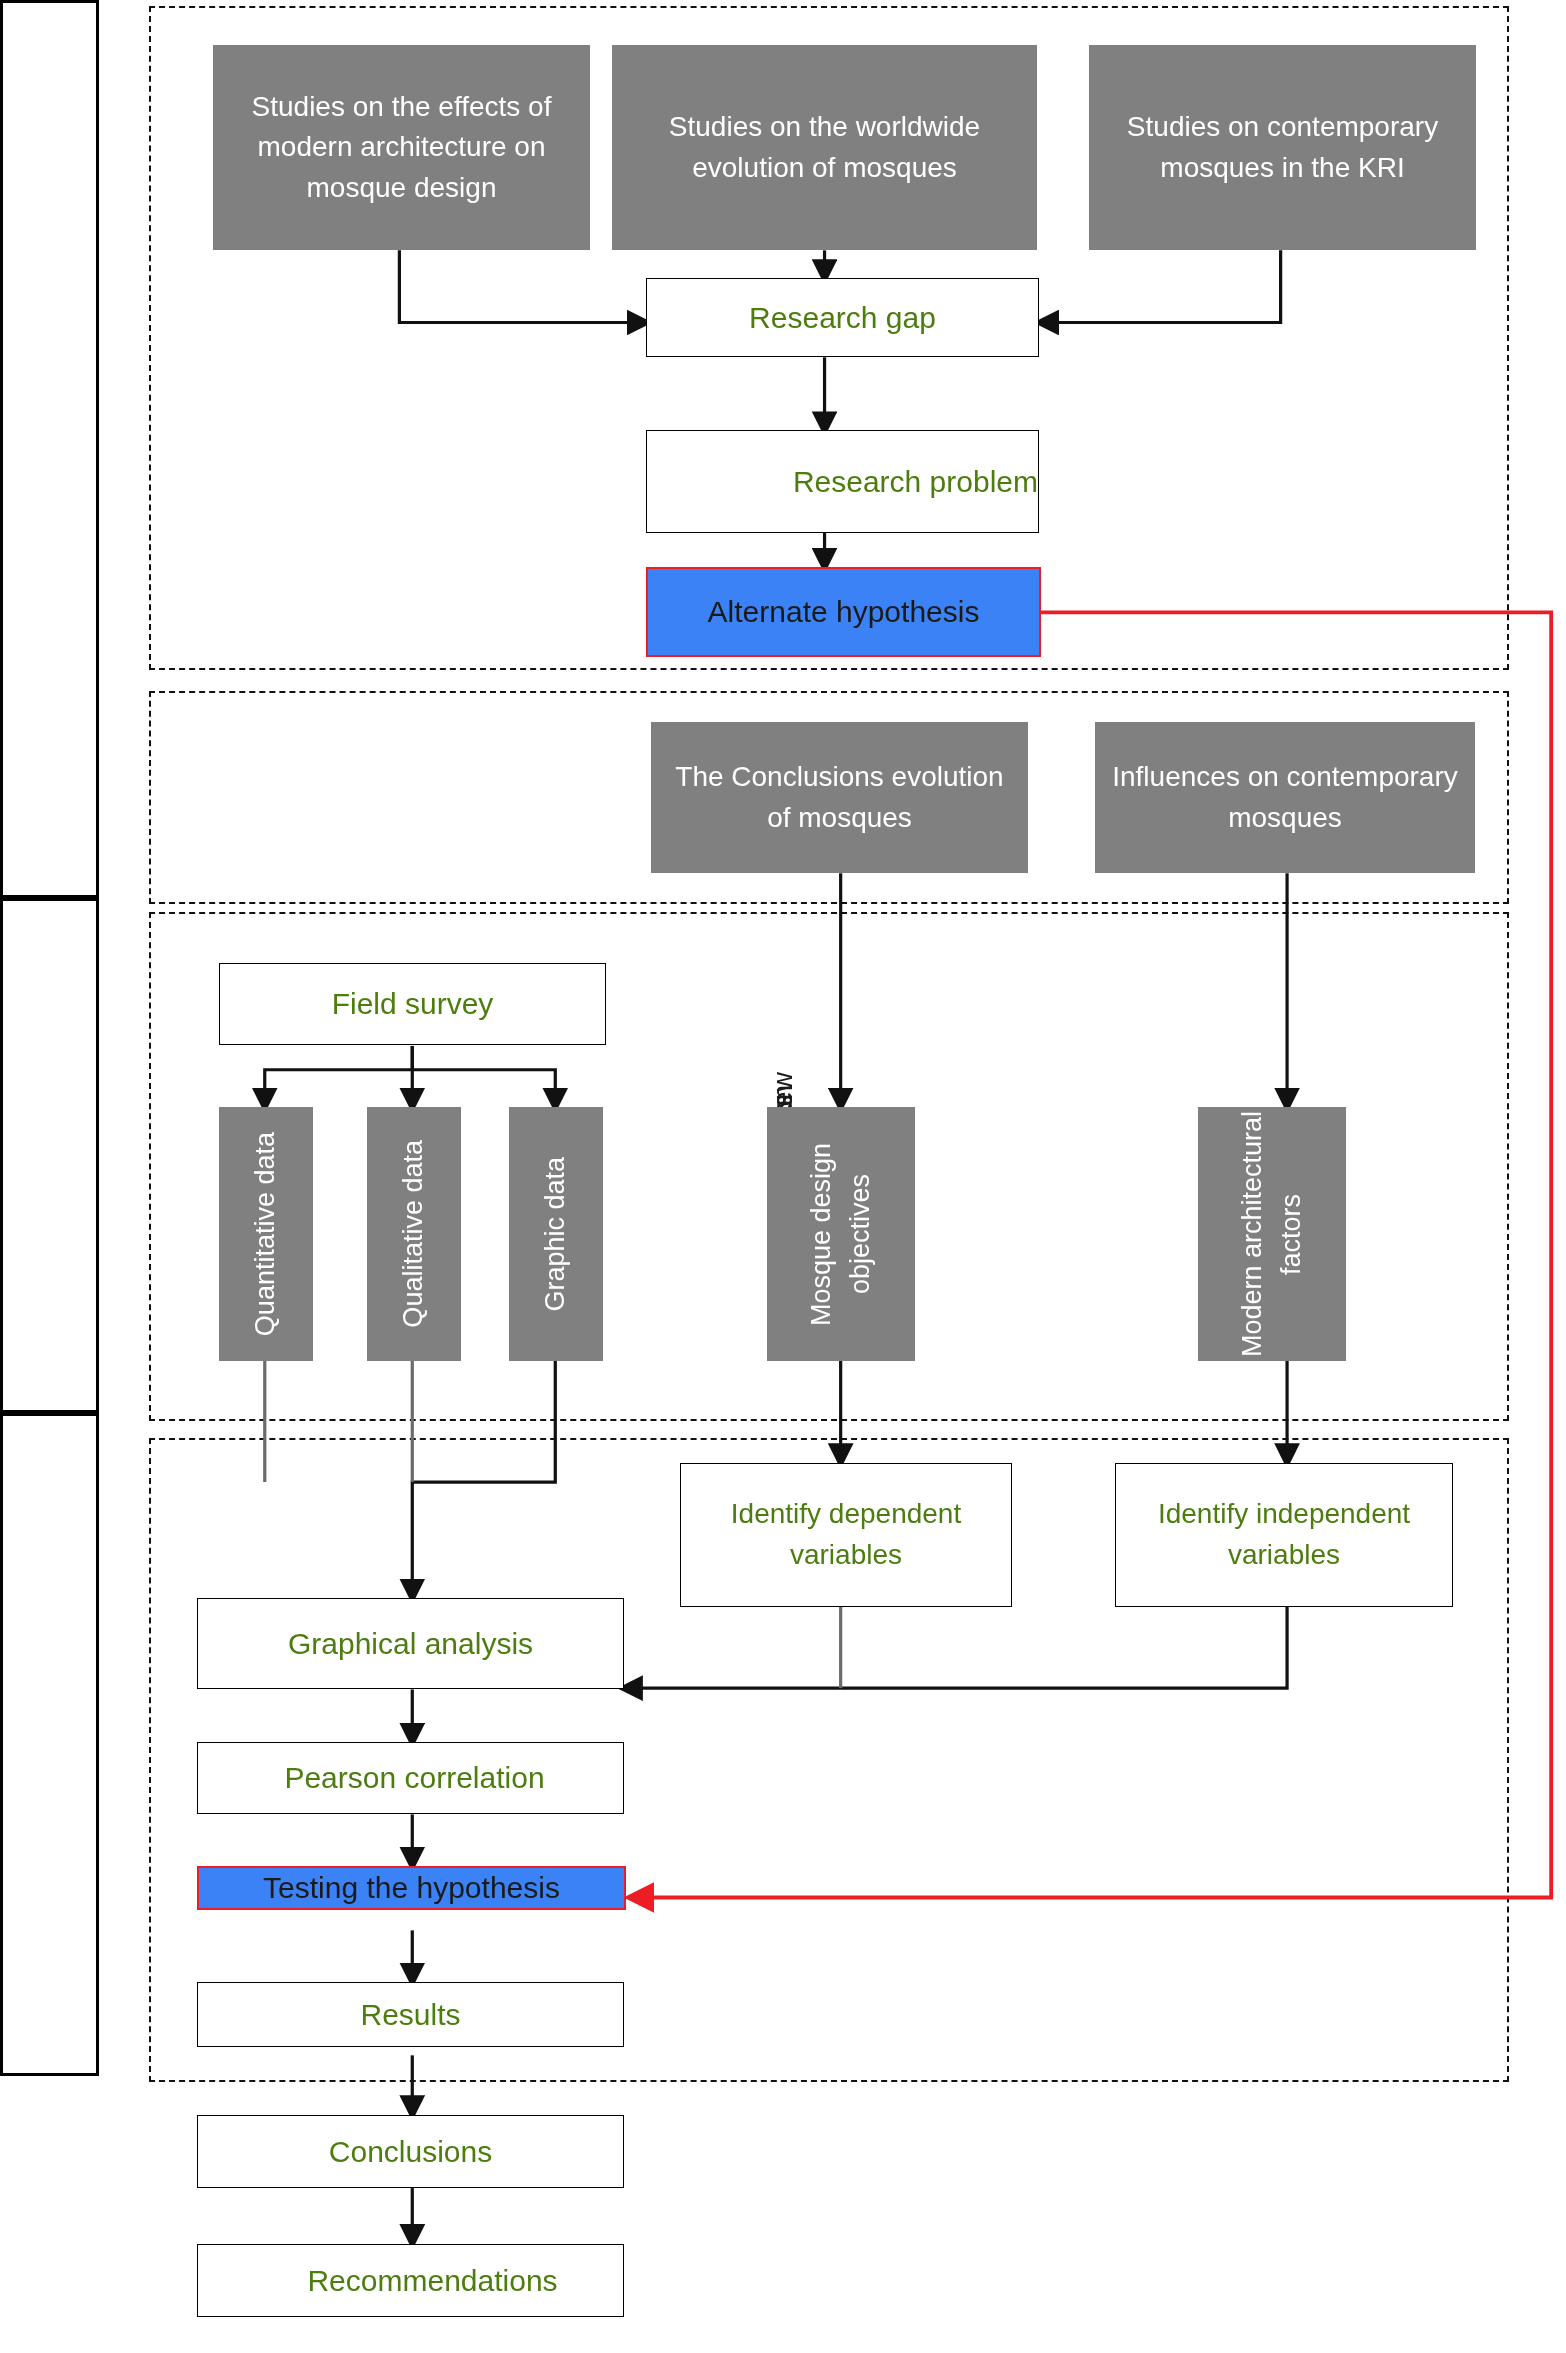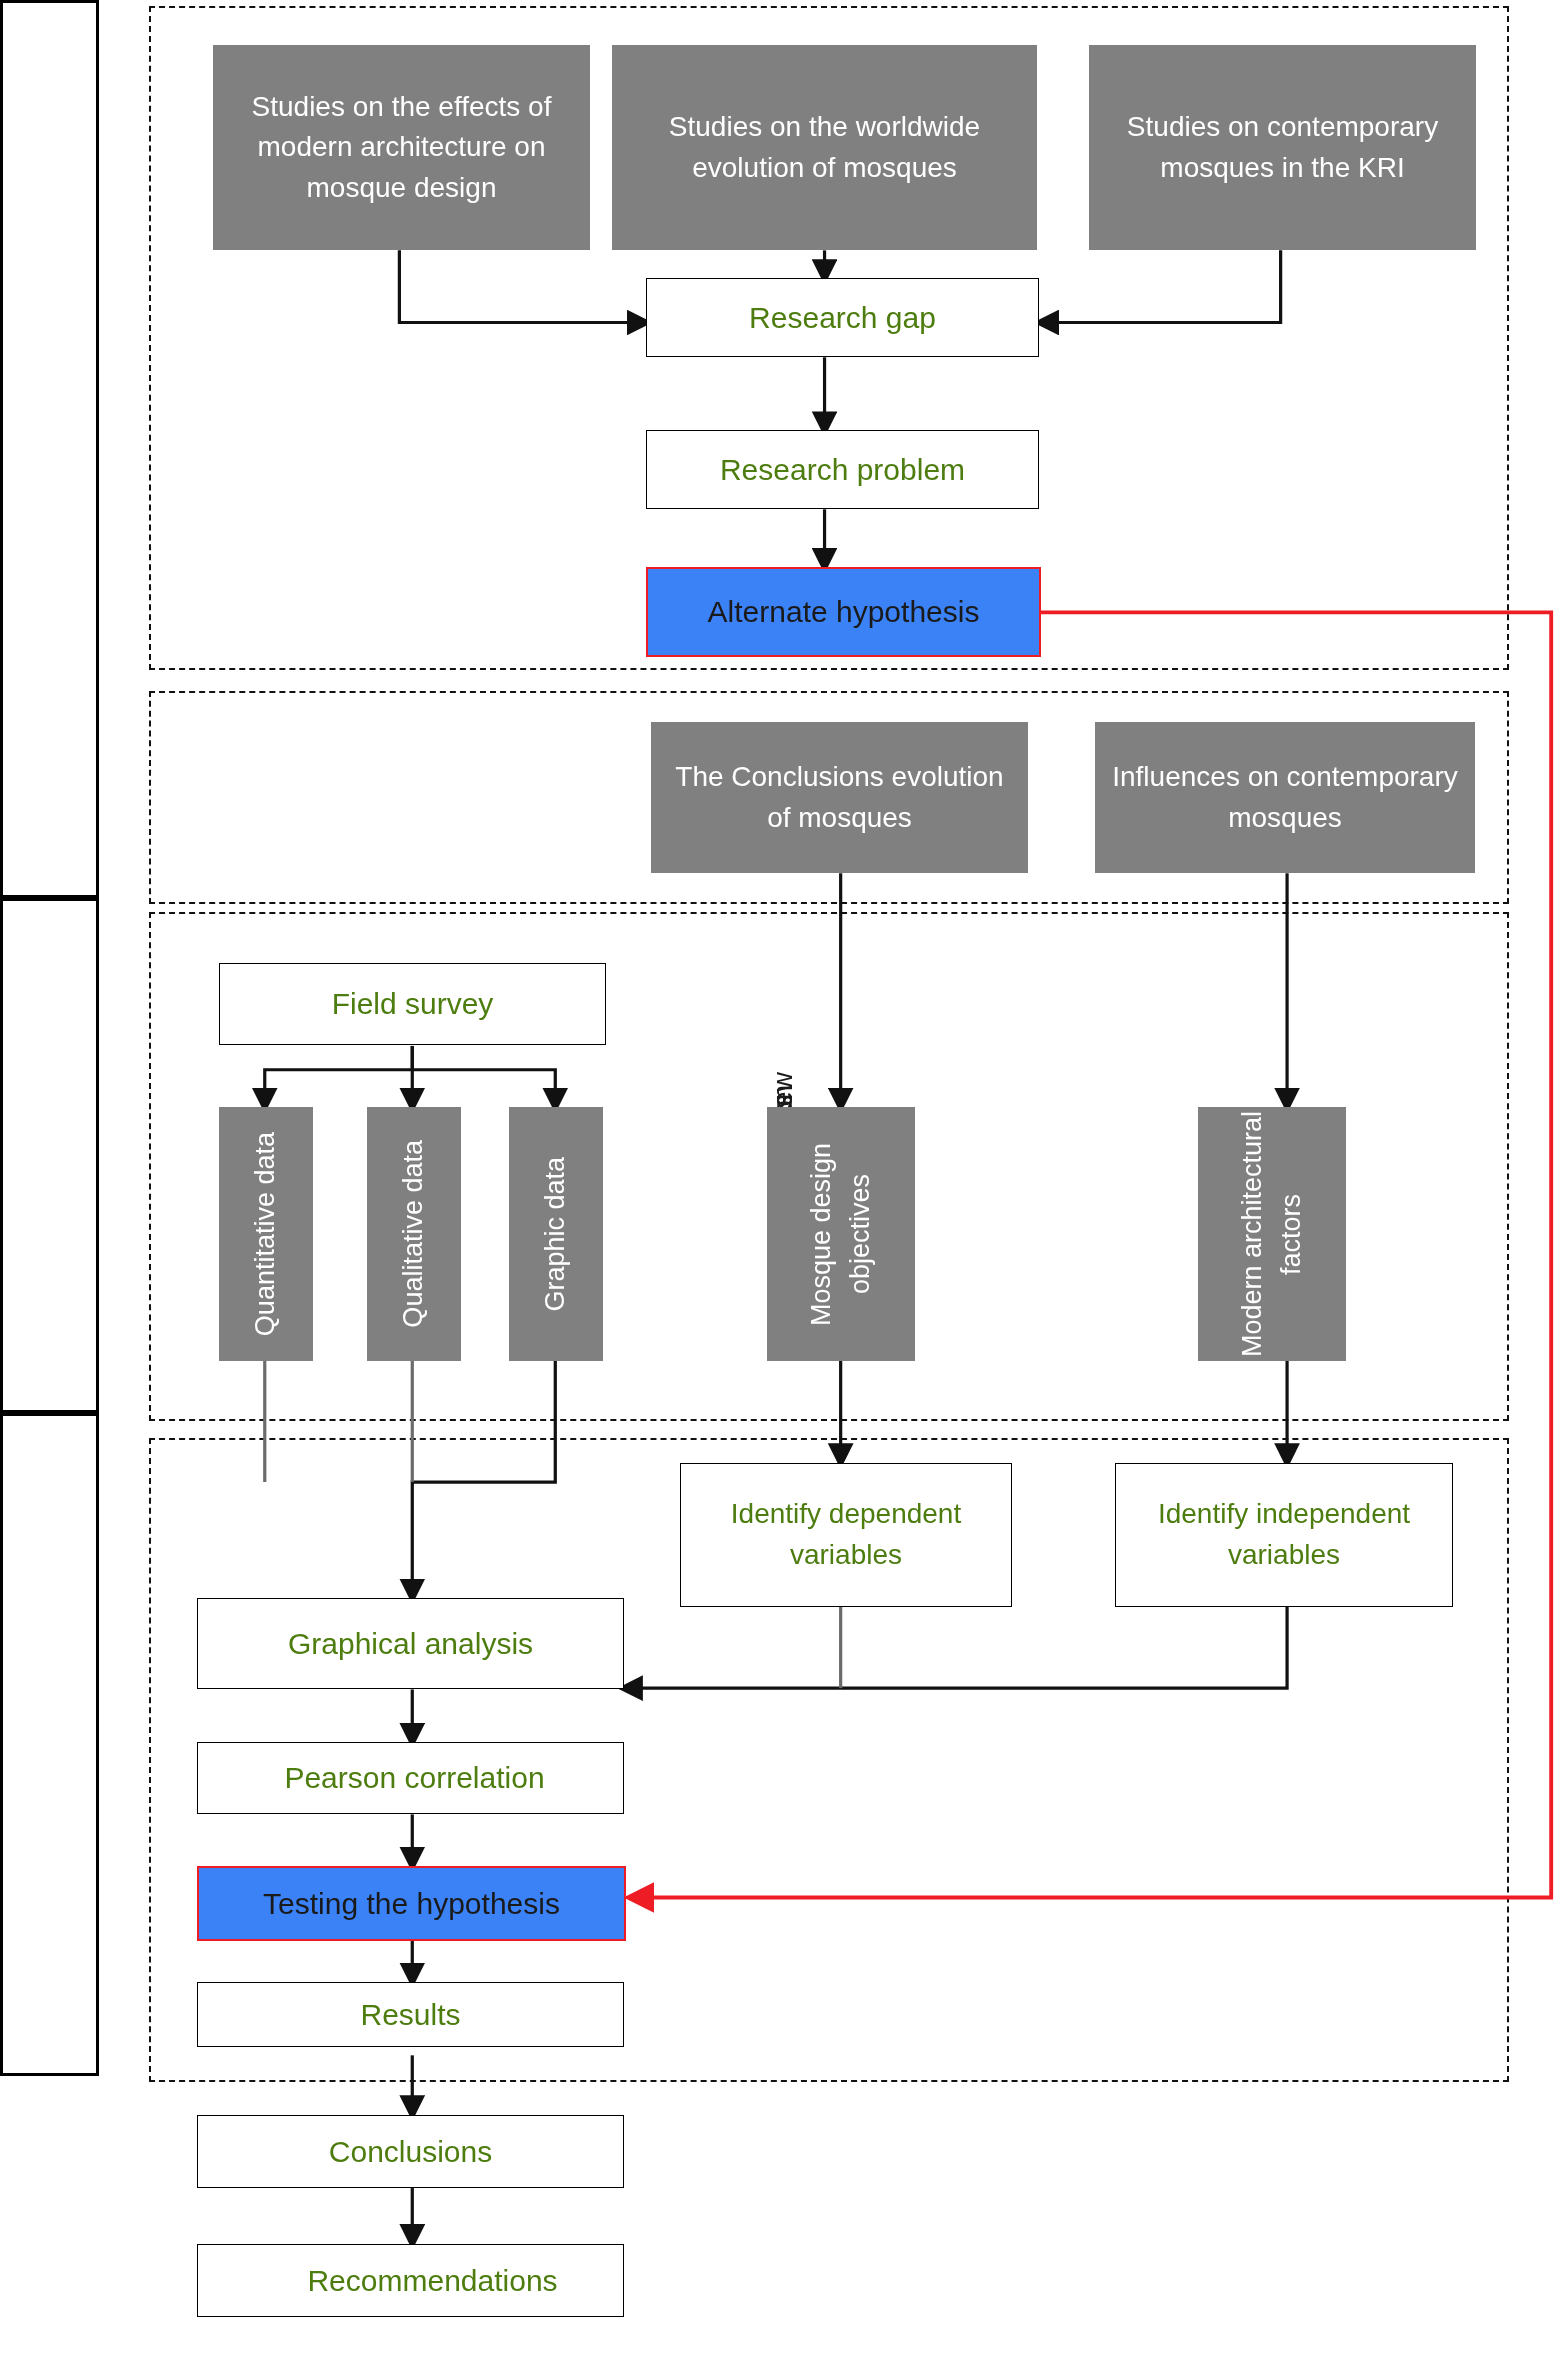--- a/index.html
+++ b/index.html
@@ -111,21 +111,21 @@
   <div class="node gray f44 pad" style="left:612px;top:45px;width:425px;height:205px;">
     <span>Studies on the worldwide evolution of mosques</span>
   </div>
   <div class="node gray f44 pad" style="left:1089px;top:45px;width:387px;height:205px;">
     <span>Studies on contemporary mosques in the KRI</span>
   </div>
 
   <div class="node white f46" style="left:646px;top:278px;width:393px;height:79px;">
     <span>Research gap</span>
   </div>
-  <div class="node white f46" style="left:646px;top:430px;width:393px;height:79px;">
+  <div class="node white f46" style="left:646px;top:430px;width:393px;height:103px;justify-content:flex-end;">
     <span>Research problem</span>
   </div>
   <div class="node redbox f46" style="left:646px;top:567px;width:395px;height:90px;">
     <span>Alternate hypothesis</span>
   </div>
 
   <div class="node gray f44 pad" style="left:651px;top:722px;width:377px;height:151px;">
     <span>The Conclusions evolution of mosques</span>
   </div>
   <div class="node gray f44 pad" style="left:1095px;top:722px;width:380px;height:151px;">
@@ -159,21 +159,21 @@
   <div class="node white f44 pad" style="left:1115px;top:1463px;width:338px;height:144px;">
     <span>Identify independent variables</span>
   </div>
 
   <div class="node white f46" style="left:197px;top:1598px;width:427px;height:91px;">
     <span>Graphical analysis</span>
   </div>
   <div class="node white f46" style="left:197px;top:1742px;width:427px;height:72px;padding-left:8px;">
     <span>Pearson correlation</span>
   </div>
-  <div class="node redbox f46" style="left:197px;top:1866px;width:429px;height:75px;">
+  <div class="node redbox f46" style="left:197px;top:1866px;width:429px;height:44px;">
     <span>Testing the hypothesis</span>
   </div>
   <div class="node white f46" style="left:197px;top:1982px;width:427px;height:65px;">
     <span>Results</span>
   </div>
 
   <div class="node white f46" style="left:197px;top:2115px;width:427px;height:73px;">
     <span>Conclusions</span>
   </div>
   <div class="node white f46" style="left:197px;top:2244px;width:427px;height:73px;padding-left:44px;">

